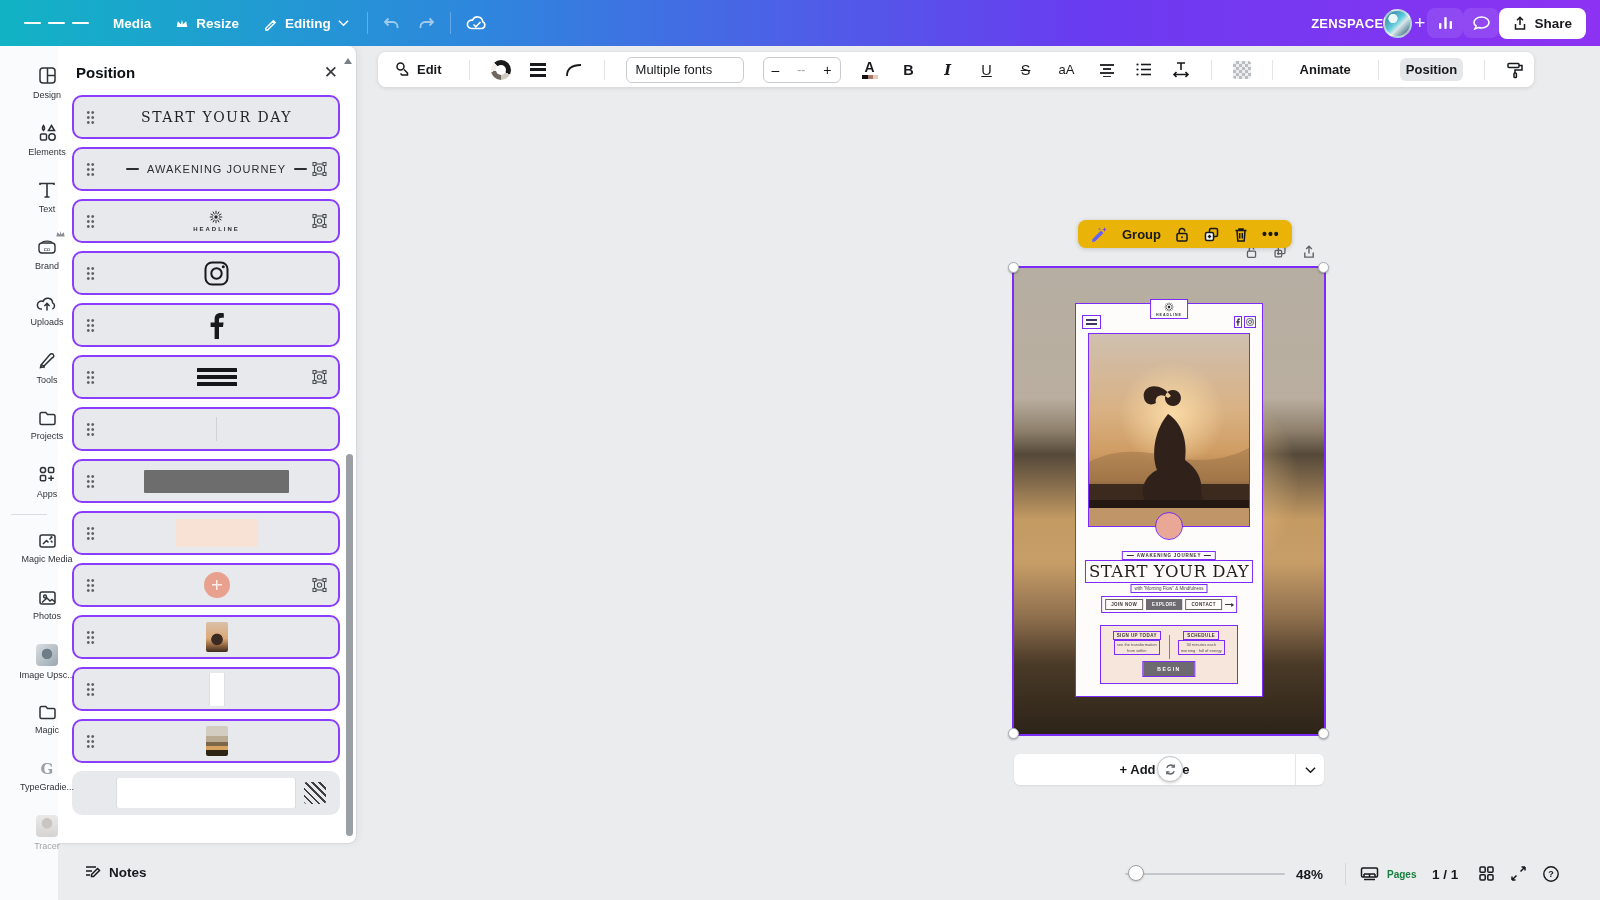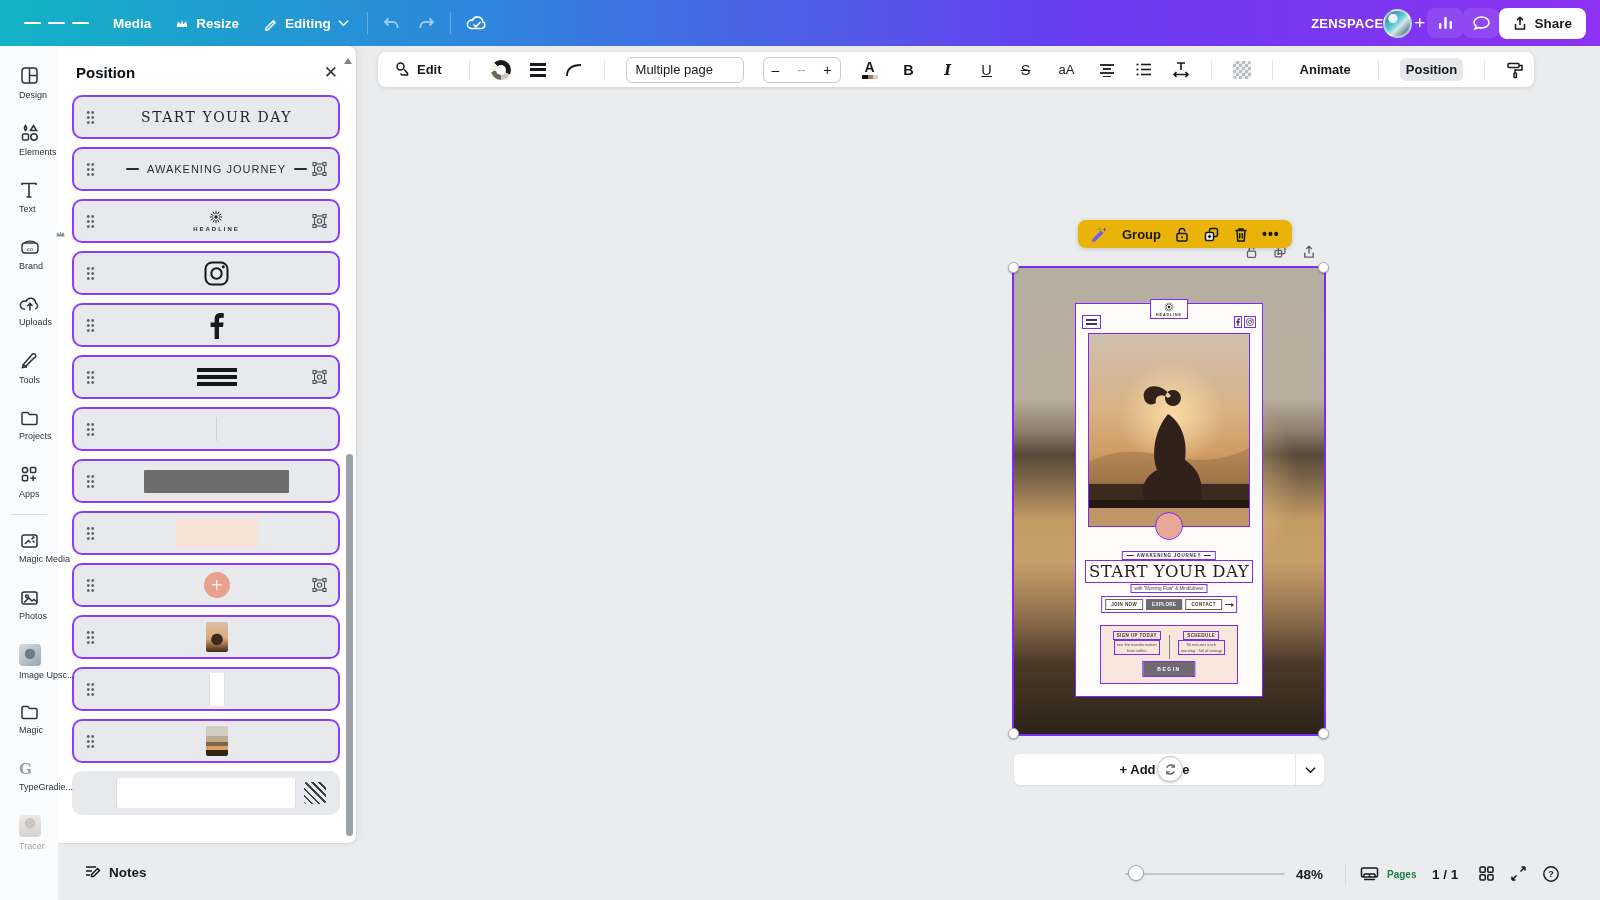--- a/index.html
+++ b/index.html
@@ -15,21 +15,21 @@
   .tb-right { margin-left:auto; display:flex; align-items:center; gap:0; padding-right:14px; }
   .avatar { width:29px; height:29px; border-radius:50%; border:2px solid rgba(255,255,255,.55);
     background:radial-gradient(circle at 32% 30%, #eaf6f8 0 18%, rgba(234,246,248,0) 20%),
                linear-gradient(135deg,#2e6f8e 0%,#5ecbdc 45%,#d8e8ea 60%,#184a66 100%); }
   .tb-iconbtn { width:36px; height:30px; border-radius:8px; background:rgba(255,255,255,.10); display:flex; align-items:center; justify-content:center; cursor:pointer; }
   .share-btn { background:#fff; color:#17191c; font-size:13.5px; font-weight:700; border-radius:8px; height:31px; padding:0 14px; display:flex; align-items:center; gap:7px; cursor:pointer; }
   .ham span { display:block; width:17px; height:2px; background:#fff; margin:3px 0; border-radius:1px; }
 
   
   .rail { position:absolute; left:0; top:46px; width:58px; bottom:0; background:#fafbfc; z-index:40; display:flex; flex-direction:column; align-items:center; padding-top:8px; }
-  .rail-item { width:56px; height:57px; display:flex; flex-direction:column; align-items:flex-start; justify-content:center; gap:4px; color:#2e3338; cursor:pointer; position:relative;margin-left:36px; }
+  .rail-item { width:56px; height:57px; display:flex; flex-direction:column; align-items:center; justify-content:center; gap:4px; color:#2e3338; cursor:pointer; position:relative;margin-left:36px; }
   .rail-item .lbl { font-size:9px; color:#30353a; white-space:nowrap; }
   .rail-div { width:36px; height:1px; background:#dadce0; margin:4px 0; }
   .rail-faded { opacity:.45; }
   .crown-badge { position:absolute; top:4px; right:9px; }
 
   
   .panel { position:absolute; left:58px; top:46px; width:298px; height:797px; background:#fff;
     border-radius:0 8px 8px 0; box-shadow:0 0 0 1px rgba(0,0,0,.05), 2px 0 8px rgba(0,0,0,.06); z-index:30; }
   .panel-head { display:flex; align-items:center; justify-content:space-between; padding:18px 18px 10px 18px; }
   .panel-title { font-size:15px; font-weight:700; color:#0d1216; }
@@ -532,21 +532,21 @@
       <span></span>
       <span></span>
     </div>
   <div style="cursor:pointer;">
       <svg width="18" height="16" viewBox="0 0 18 16" fill="none" stroke="#17191c" stroke-width="1.8">
         <path d="M2 14 Q2 3 16 3"></path>
       </svg>
     </div>
   <div class="sep"></div>
   <div class="fontbox">
-      <span>Multiple page</span>
+      <span>Multiple fonts</span>
     </div>
   <div class="sizebox">
     <span>–</span>
     <span class="v">--</span>
     <span>+</span>
   </div>
   <div class="colorA">
       <span class="A">A</span>
       <span class="bar"></span>
     </div>

